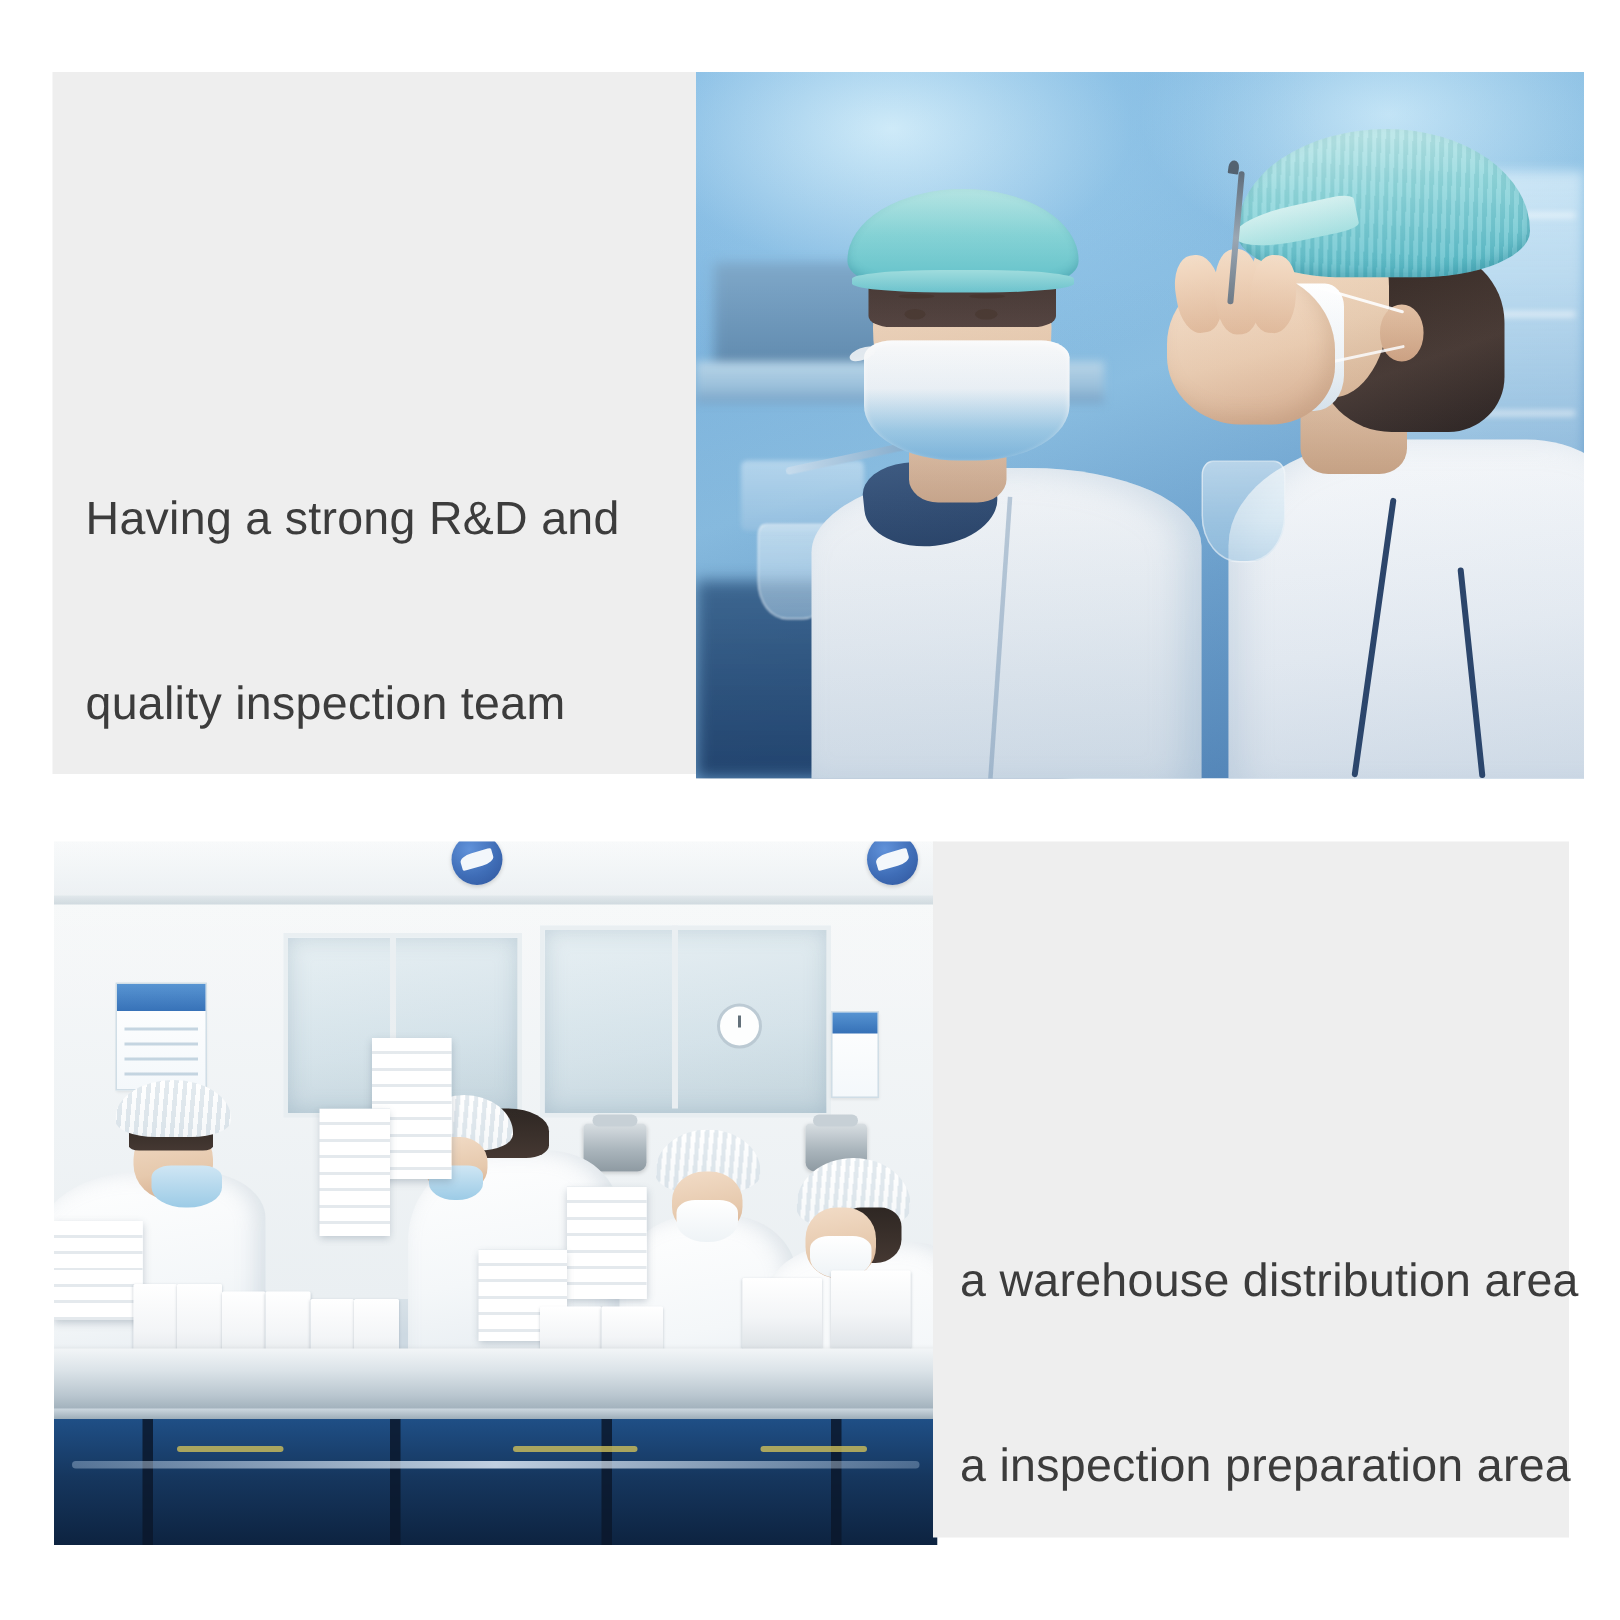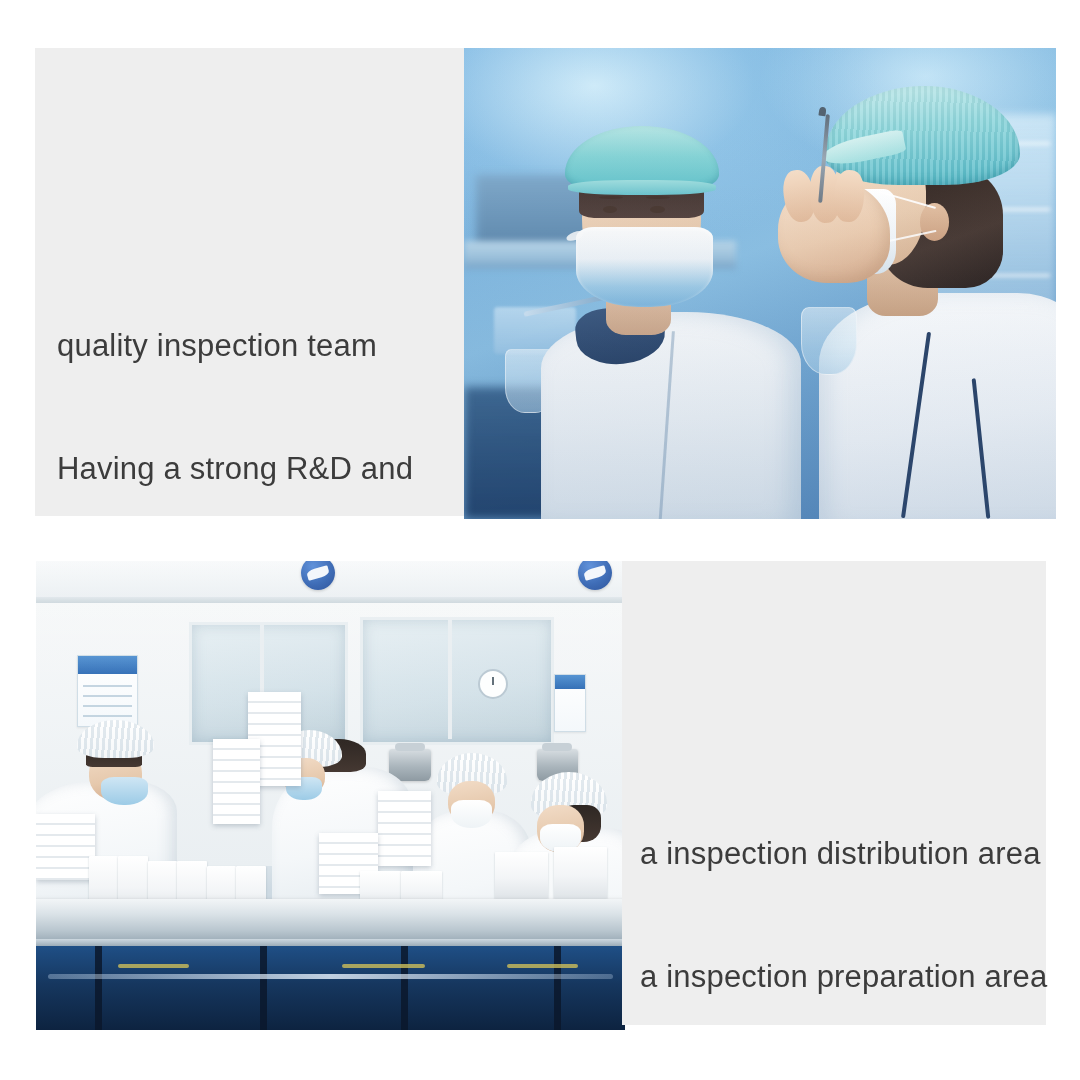--- a/index.html
+++ b/index.html
@@ -574,22 +574,22 @@
   }
 </style>
 </head>
 <body>
 
 <div class="page">
 
   <div class="panel-gray" id="top-gray-panel"></div>
 
   <div class="caption" id="top-caption">
+    <span class="caption-line">Having a strong R&amp;D and</span>
     <span class="caption-line">quality inspection team</span>
-    <span class="caption-line">Having a strong R&amp;D and</span>
   </div>
 
   <div class="photo" id="top-photo">
     <div class="lab-scene"></div>
     <div class="lab-cab-left"></div>
     <div class="lab-bench-back"></div>
     <div class="lab-shelf"></div>
     <div class="lab-shelf-bar" style="top:20%"></div>
     <div class="lab-shelf-bar" style="top:34%"></div>
     <div class="lab-shelf-bar" style="top:48%"></div>
@@ -733,17 +733,17 @@
     <div class="floor-yellow" style="left:14%; top:86%; width:12%;"></div>
     <div class="floor-yellow" style="left:52%; top:86%; width:14%;"></div>
     <div class="floor-yellow" style="left:80%; top:86%; width:12%;"></div>
 
     <div class="room-soft"></div>
   </div>
 
   <div class="panel-gray" id="bottom-gray-panel"></div>
 
   <div class="caption" id="bottom-caption">
-    <span class="caption-line">a inspection distribution area</span>
+    <span class="caption-line">a warehouse distribution area</span>
     <span class="caption-line">a inspection preparation area</span>
   </div>
 
 </div>
 
 </body></html>

